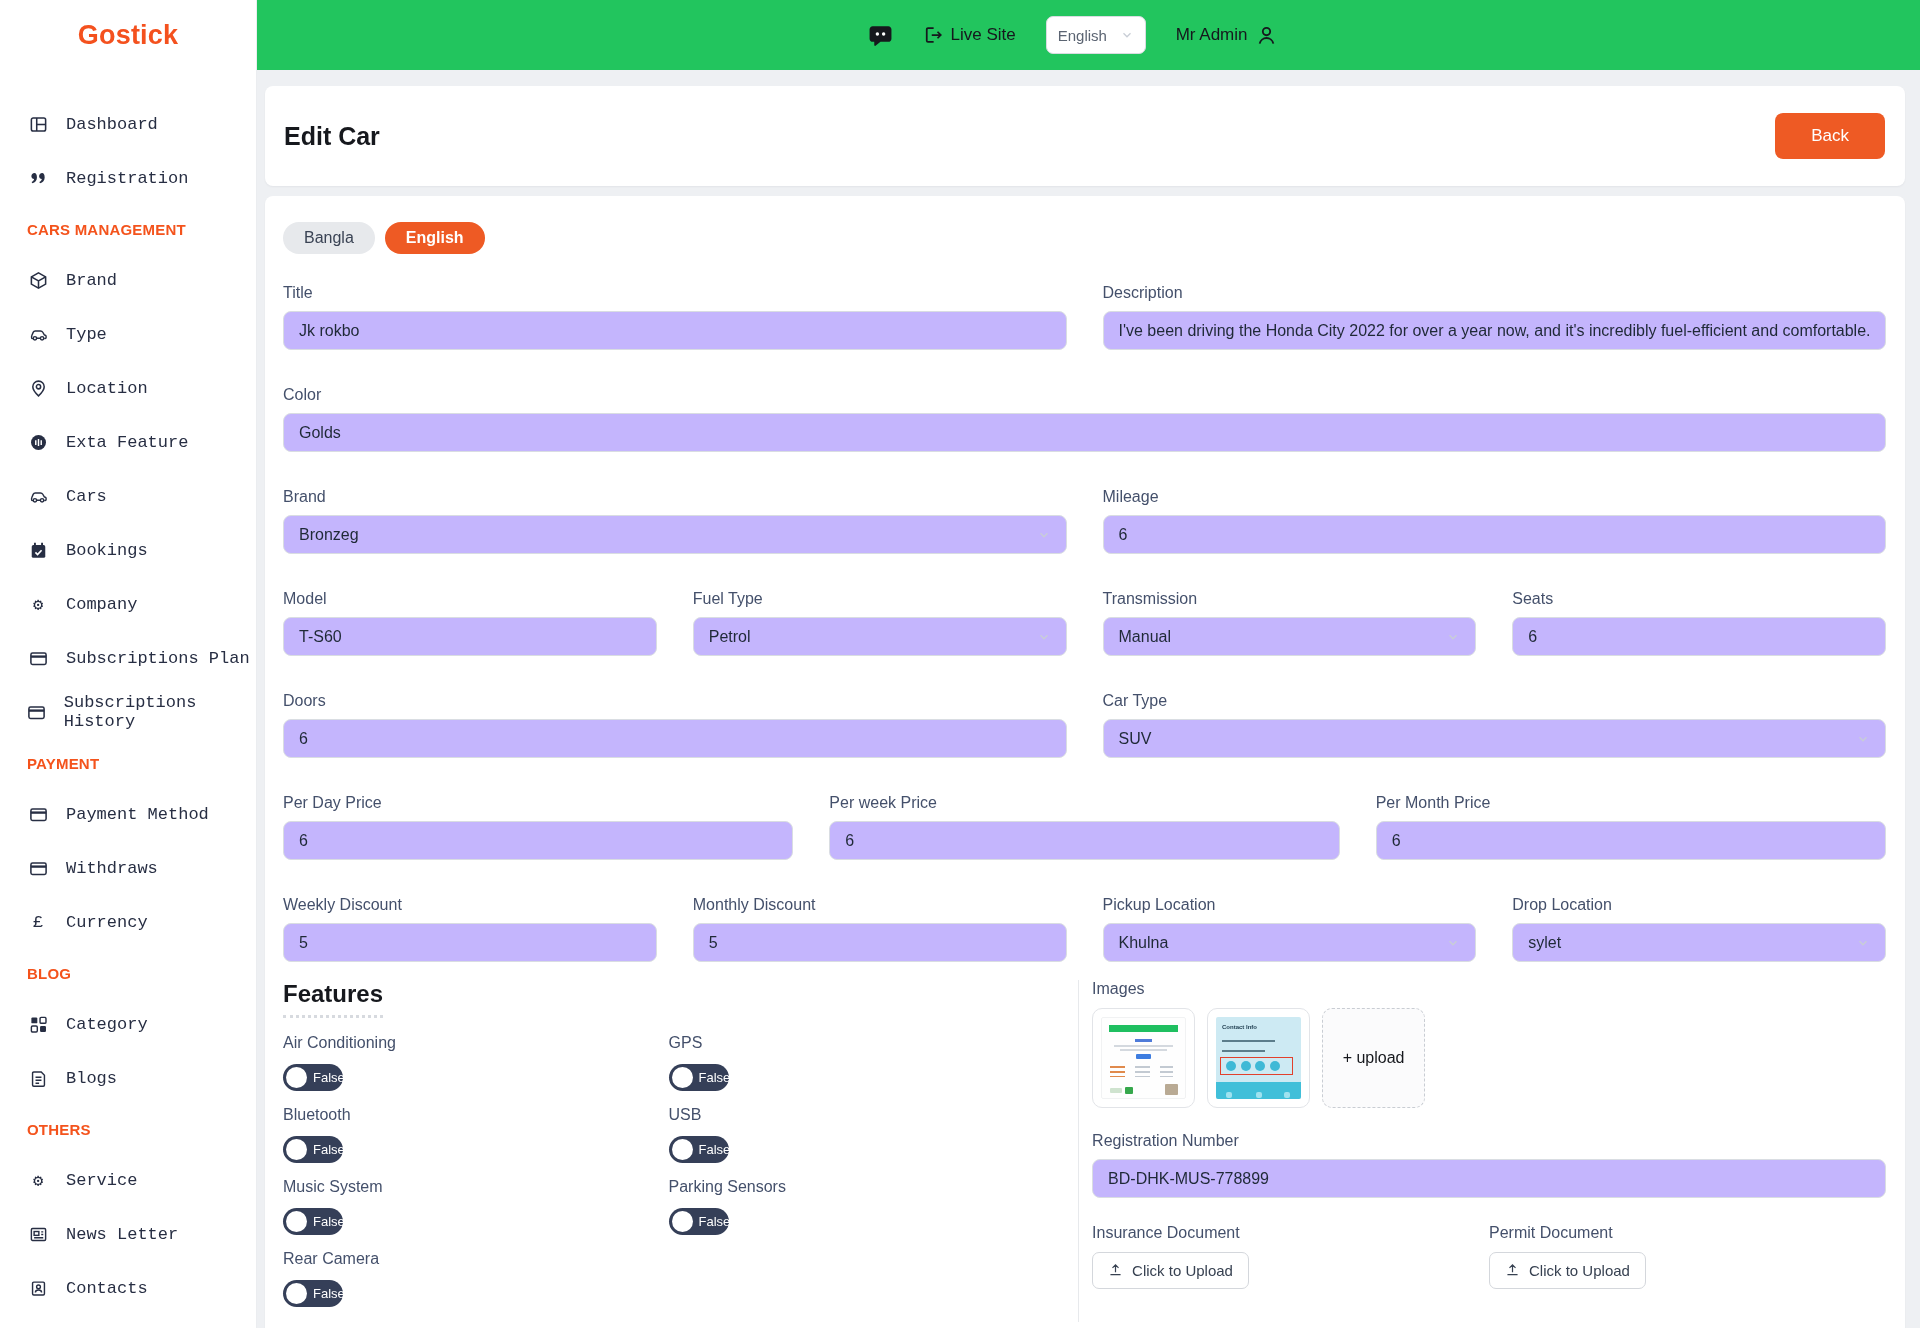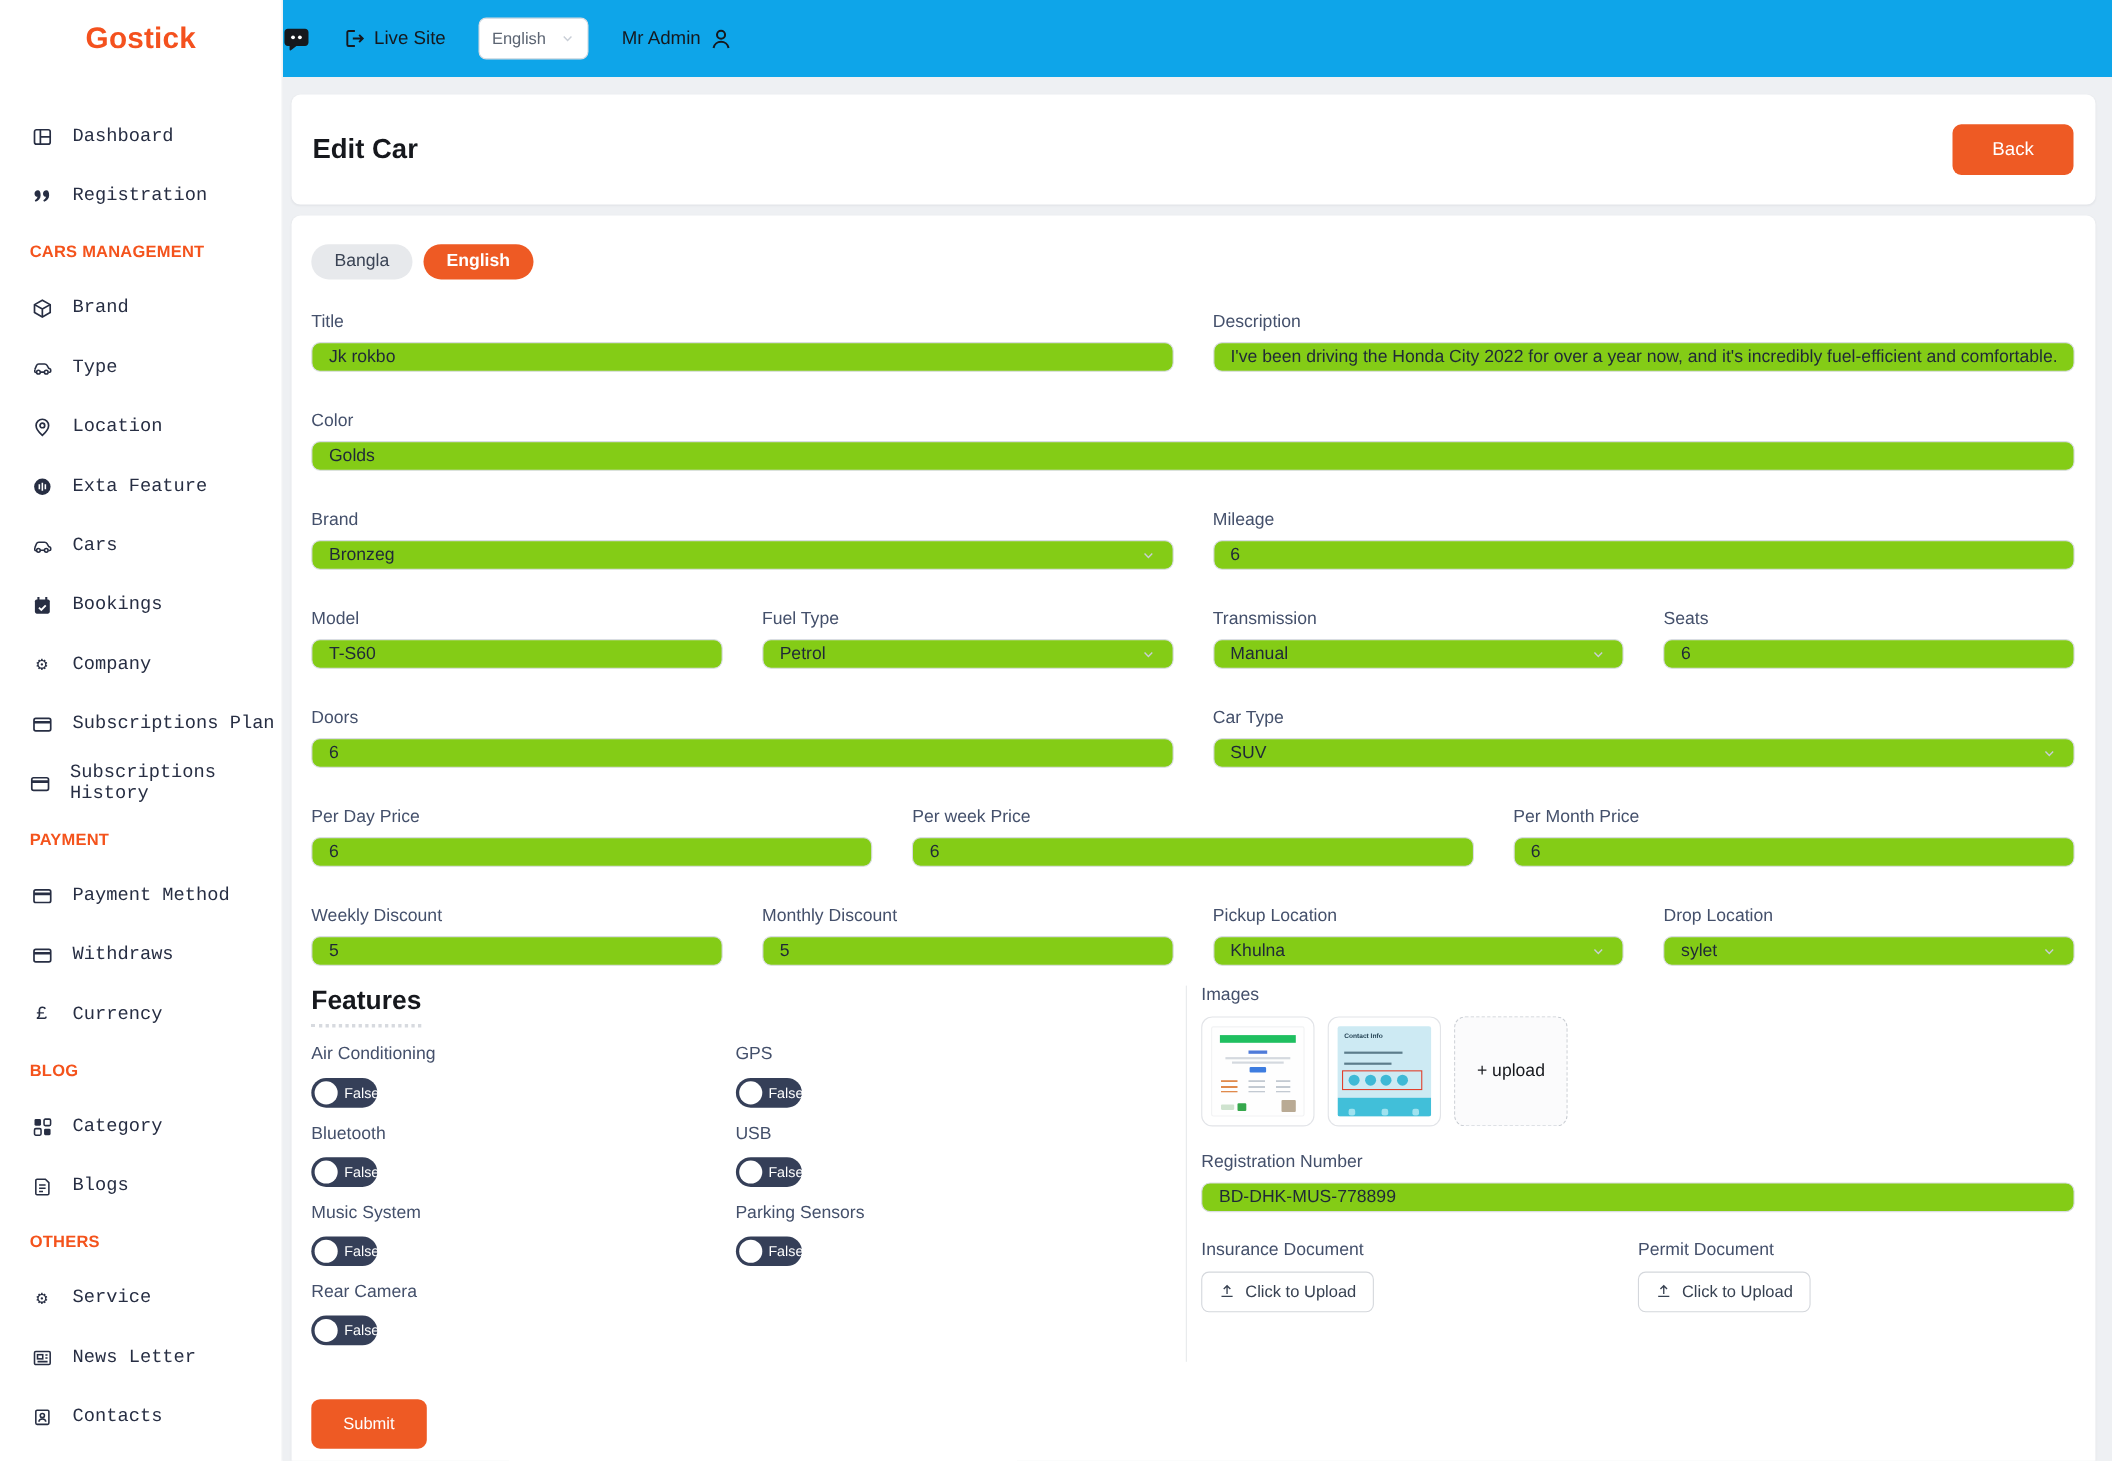--- a/index.html
+++ b/index.html
@@ -13,22 +13,22 @@
   .nav { margin-top:46px; padding-left:27px; }
   .nav-item { display:flex; align-items:center; gap:17px; height:54px; font-size:17px;
     color:#272e43; cursor:pointer;font-family:Liberation Mono, monospace; }
   .nav-item .ico { width:22px; height:22px; display:flex; align-items:center; justify-content:center;
     color:#272e43; font-size:17px; }
   .nav-item .ico svg { width:19px; height:19px; }
   .nav-section { height:48px; display:flex; align-items:center; color:#f4531c; font-size:15px;
     font-weight:600; letter-spacing:.2px; }
 
   
-  .topbar { margin-left:257px; height:70px; background:#0ea5e9; display:flex; align-items:center;
-    justify-content:flex-start; gap:30px; padding-right:33px; }
+  .topbar { margin-left:257px; height:70px; background:#22c55e; display:flex; align-items:center;
+    justify-content:center; gap:30px; padding-right:33px; }
   .tb-item { display:flex; align-items:center; gap:8px; font-size:17px; color:#16181d; cursor:pointer; }
   .lang-select { width:100px; height:38px; border:1px solid #d9dce1; border-radius:7px;
     display:flex; align-items:center; justify-content:space-between; padding:0 11px;
     font-size:15px; color:#5b6472; cursor:pointer; background:#fff; }
 
   
   .main { margin-left:257px; padding:16px 15px 0 8px; }
   .card { background:#fff; border-radius:8px; box-shadow:0 1px 2px rgba(16,24,40,.05); }
   .card-header { height:100px; display:flex; align-items:center; justify-content:space-between;
     padding:0 20px 0 19px; }
@@ -42,21 +42,21 @@
   .tab { padding:7px 21px; border-radius:18px; font-size:16px; cursor:pointer; }
   .tab-inactive { background:#e7e9ec; color:#3a4354; }
   .tab-active { background:#ee5a24; color:#fff; font-weight:bold; }
 
   
   .form-grid { display:grid; grid-template-columns:repeat(12,1fr); column-gap:14px; row-gap:19px;
     margin-top:30px;gap:36px; }
   .col3 { grid-column:span 3; } .col4 { grid-column:span 4; }
   .col6 { grid-column:span 6; } .col12 { grid-column:span 12; }
   .field label { display:block; font-size:16px; color:#44506b; margin-bottom:9px; }
-  .control { height:27px; width:100%; border:1px solid #d9dde2; border-radius:8px; background:#84cc16;
+  .control { height:39px; width:100%; border:1px solid #d9dde2; border-radius:8px; background:#c4b5fd;
     font-size:16px; color:#1f2937; padding:0 15px; font-family:"Liberation Sans",sans-serif; }
   input.control { outline:none; white-space:nowrap; overflow:hidden; text-overflow:clip; }
   .select { display:flex; align-items:center; justify-content:space-between; cursor:pointer; }
   .chev svg { width:14px; height:14px; display:block; }
 
   
   .bottom { display:flex; margin-top:18px; }
   .features-col { width:49.6%; padding-right:24px; }
   .media-col { width:50.4%; border-left:1px solid #e7e9ec; padding-left:13px; }
 

